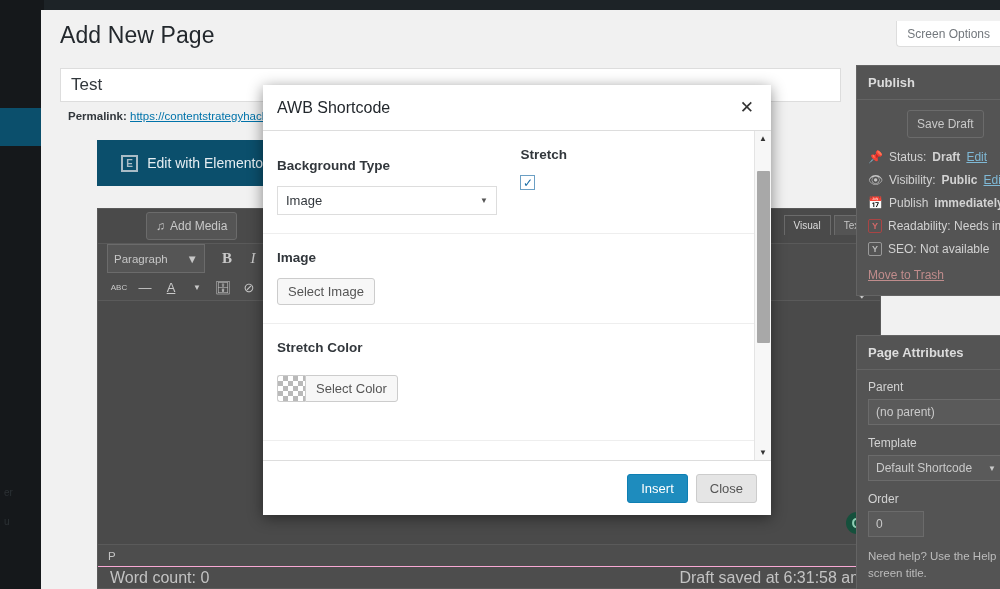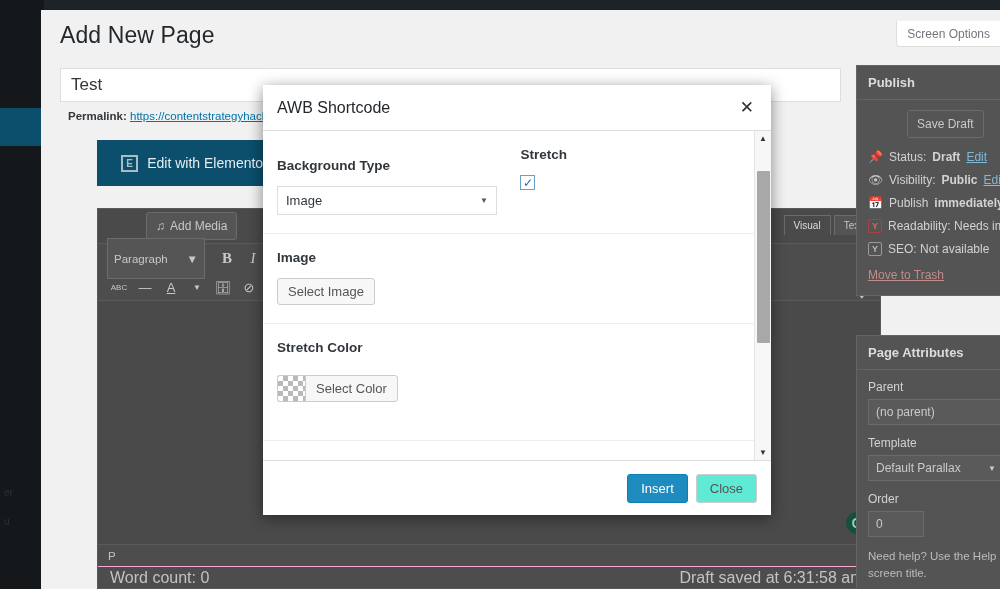--- a/index.html
+++ b/index.html
@@ -124,21 +124,21 @@
     position: absolute; top: 34px; left: 0; right: 0; height: 58px;
     border-top: 1px solid #5a5a5a; border-bottom: 1px solid #5a5a5a;
     background: #4d4d4d;
   }
   .tb-row { display: flex; align-items: center; height: 29px; padding-left: 9px; gap: 2px; }
   .tb-item {
     min-width: 24px; height: 22px; display: flex; align-items: center; justify-content: center;
     font-size: 13px; color: #c9c9c9; cursor: pointer; padding: 0 3px;
   }
   #format-select {
-    width: 98px; height: 41px; border: 1px solid #6b6b6b; background: #555;
+    width: 98px; height: 29px; border: 1px solid #6b6b6b; background: #555;
     color: #c7c7c7; font-size: 11.5px; display: flex; align-items: center;
     justify-content: space-between; padding: 0 6px; margin-right: 8px; cursor: pointer;
   }
   #fullscreen-icon { position: absolute; right: 12px; top: 40px; font-size: 15px; color: #c9c9c9; cursor: pointer;}
 
   #editor-canvas {
     position: absolute; top: 92px; left: 0; right: 0; bottom: 44px;
     background: #4a4a4a;
   }
   #grammarly-badge {
@@ -274,21 +274,21 @@
   #modal-footer {
     flex: 0 0 54px; display: flex; align-items: center; justify-content: flex-end;
     gap: 8px; padding: 0 14px; background: #fff;
   }
   #insert-btn {
     height: 29px; padding: 0 13px; background: #1e8cbe; border: 1px solid #0e7fb3;
     color: #fff; font-size: 13px; border-radius: 3px; cursor: pointer;
     display: flex; align-items: center;
   }
   #close-btn {
-    height: 29px; padding: 6px 13px; background: #5eead4; border: 1px solid #ccc;
+    height: 29px; padding: 6px 13px; background: #e5e5e5; border: 1px solid #ccc;
     color: #555; font-size: 13px; border-radius: 3px; cursor: pointer;
     display: flex; align-items: center;
   }
 </style>
 </head>
 <body>
 
 <div id="wp-root">
 
   <div id="adminbar"></div>
@@ -422,21 +422,21 @@
     <div class="metabox" id="attributes-box">
       <div class="metabox-title">Page Attributes</div>
       <div class="metabox-body">
         <div class="field-label">Parent</div>
         <div class="field-ctl">
           <span>(no parent)</span>
         </div>
 
         <div class="field-label">Template</div>
         <div class="field-ctl">
-          <span>Default Parallax</span>
+          <span>Default Shortcode</span>
           <span style="font-size:8px">▼</span>
         </div>
 
         <div class="field-label">Order</div>
         <div class="field-ctl" id="order-field">
           <span>0</span>
         </div>
 
         <div id="help-text">Need help? Use the Help t screen title.</div>
       </div>

